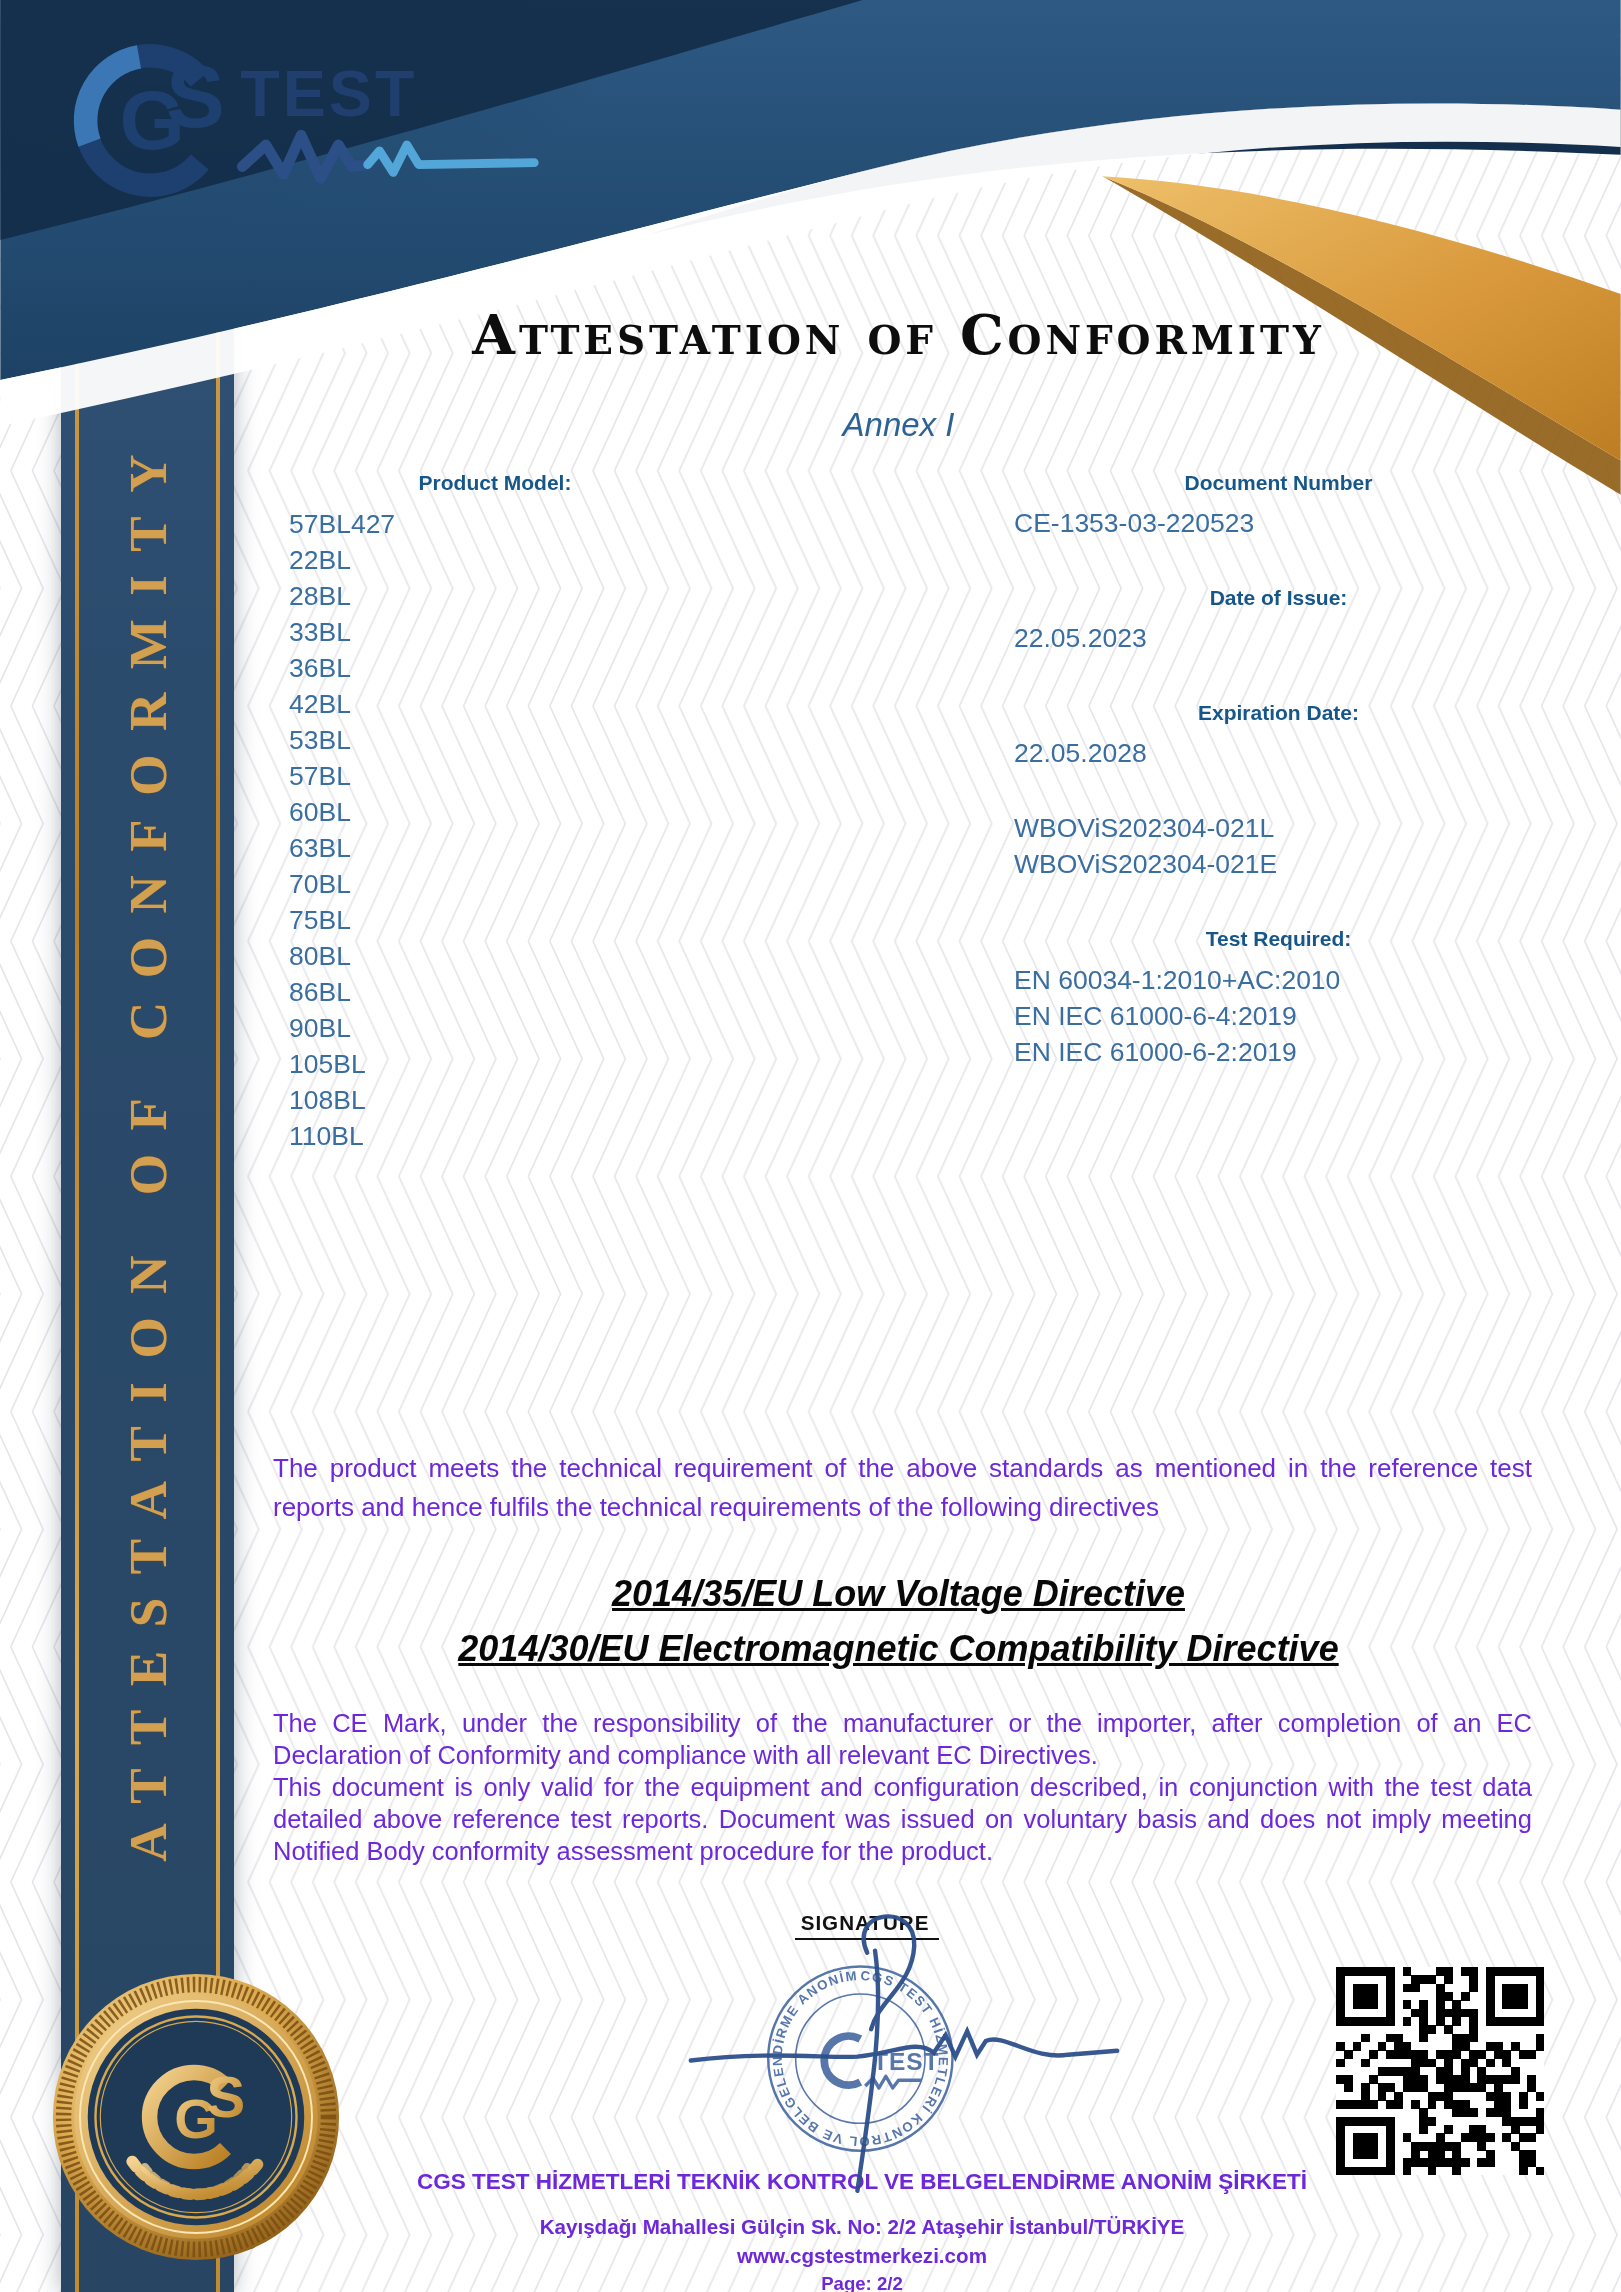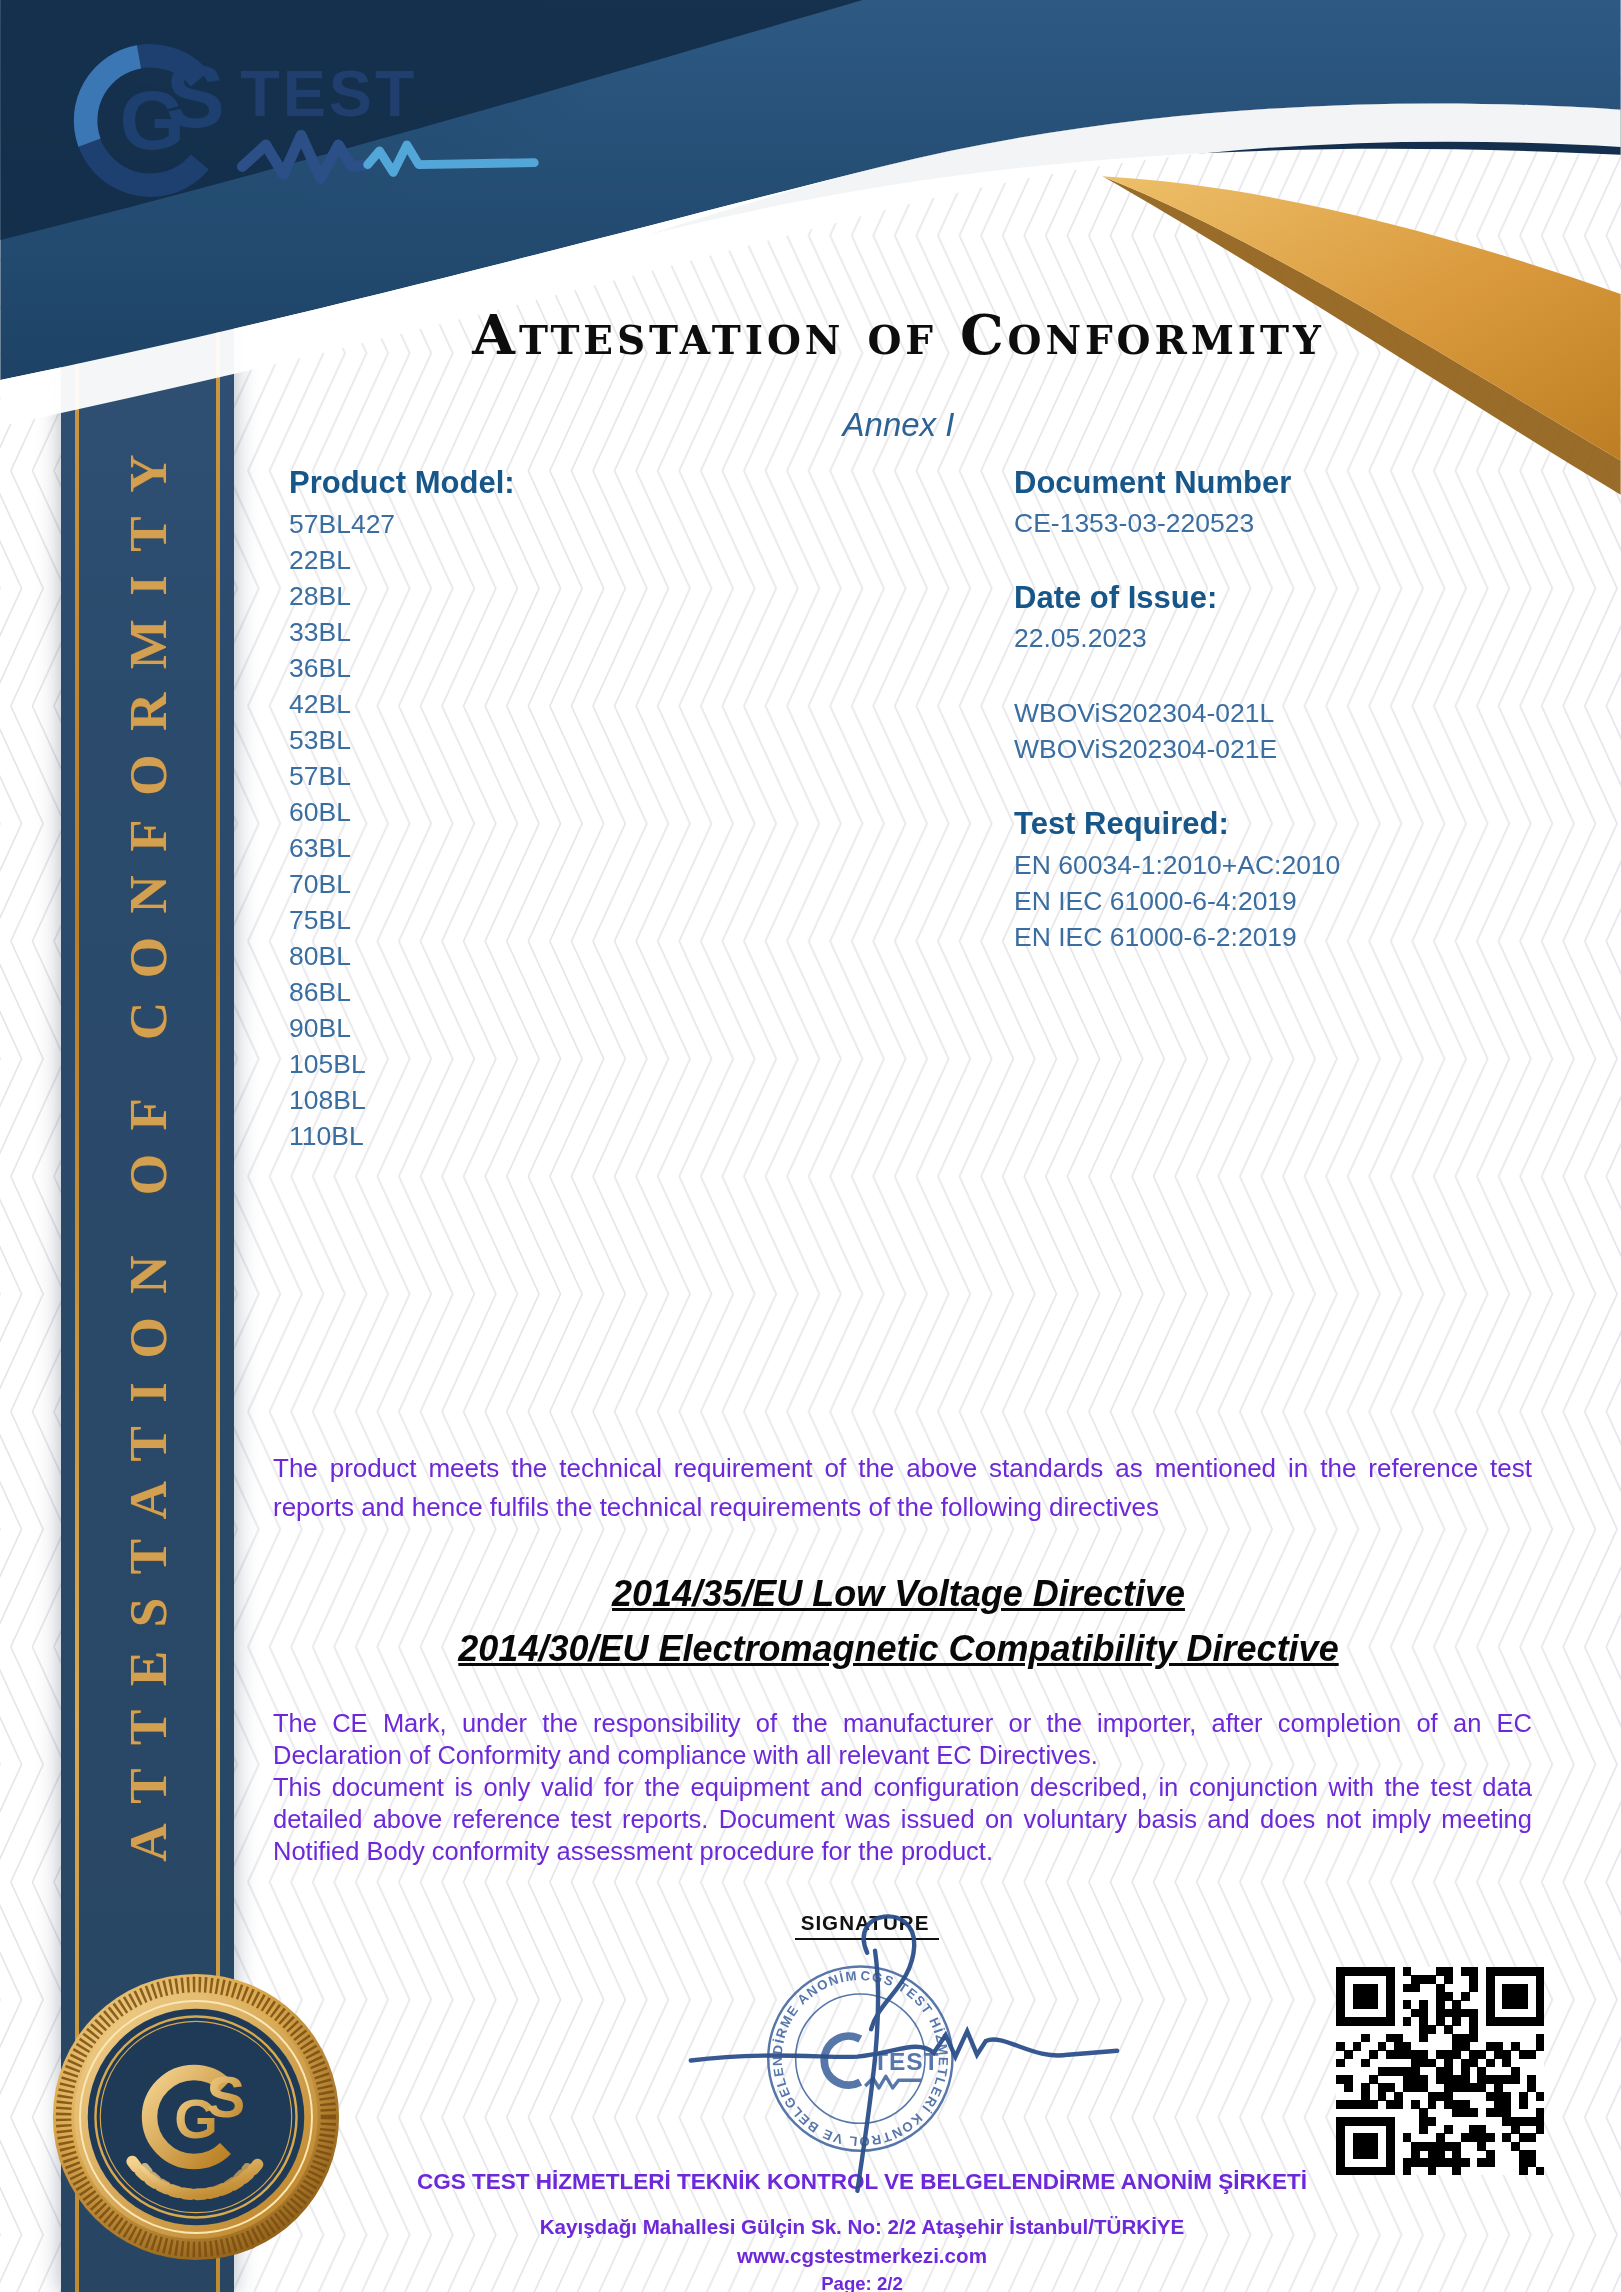--- a/index.html
+++ b/index.html
@@ -43,21 +43,21 @@
     position:absolute; top:302px; left:235px; width:1327px; text-align:center;
     font-family:"DejaVu Serif","Liberation Serif",serif; font-weight:bold;
     font-variant:small-caps; font-size:55px; letter-spacing:3.9px; color:#0d0d0d;
   }
   .doc-subtitle {
     position:absolute; top:388px; left:235px; width:1327px; text-align:center;
     font-style:italic; font-size:33px; color:#2d6294;margin-top:18px;
   }
   .col-left  { position:absolute; left:289px; top:465px; width:412px; }
   .col-right { position:absolute; left:1014px; top:465px; width:529px; }
-  .field-label { font-weight:bold; font-size:31px; color:#175689; line-height:35px; margin-bottom:5.9px; }
+  .field-label { font-weight:bold; font-size:21px; color:#175689; line-height:35px; margin-bottom:5.9px;text-align:center; }
   .field-value, .value-list div { font-size:26.5px; color:#3a6da0; line-height:35px; }
   .value-list div { line-height:36px; }
   .field-block { margin-bottom:39px; }
 
   .para {
     position:absolute; left:273px; width:1259px; text-align:justify;
     color:#6d28d9; font-size:26px;
   }
   .para-1 { top:1449px; line-height:39px; }
   .para-2 { top:1707px; line-height:32px; font-size:25.5px; }
@@ -204,20 +204,24 @@
     </div>
 
     <div class="col-right">
       <div class="field-block">
         <div class="field-label">Document Number</div>
         <div class="field-value">CE-1353-03-220523</div>
       </div>
       <div class="field-block">
         <div class="field-label">Date of Issue:</div>
         <div class="field-value">22.05.2023</div>
+      </div>
+      <div class="field-block">
+        <div class="field-label">Expiration Date:</div>
+        <div class="field-value">22.05.2028</div>
       </div>
       <div class="field-block">
         <div class="value-list">
             <div class="field-value">WBOViS202304-021L</div>
             <div class="field-value">WBOViS202304-021E</div>
           </div>
       </div>
       <div class="field-block">
         <div class="field-label">Test Required:</div>
         <div class="value-list">

